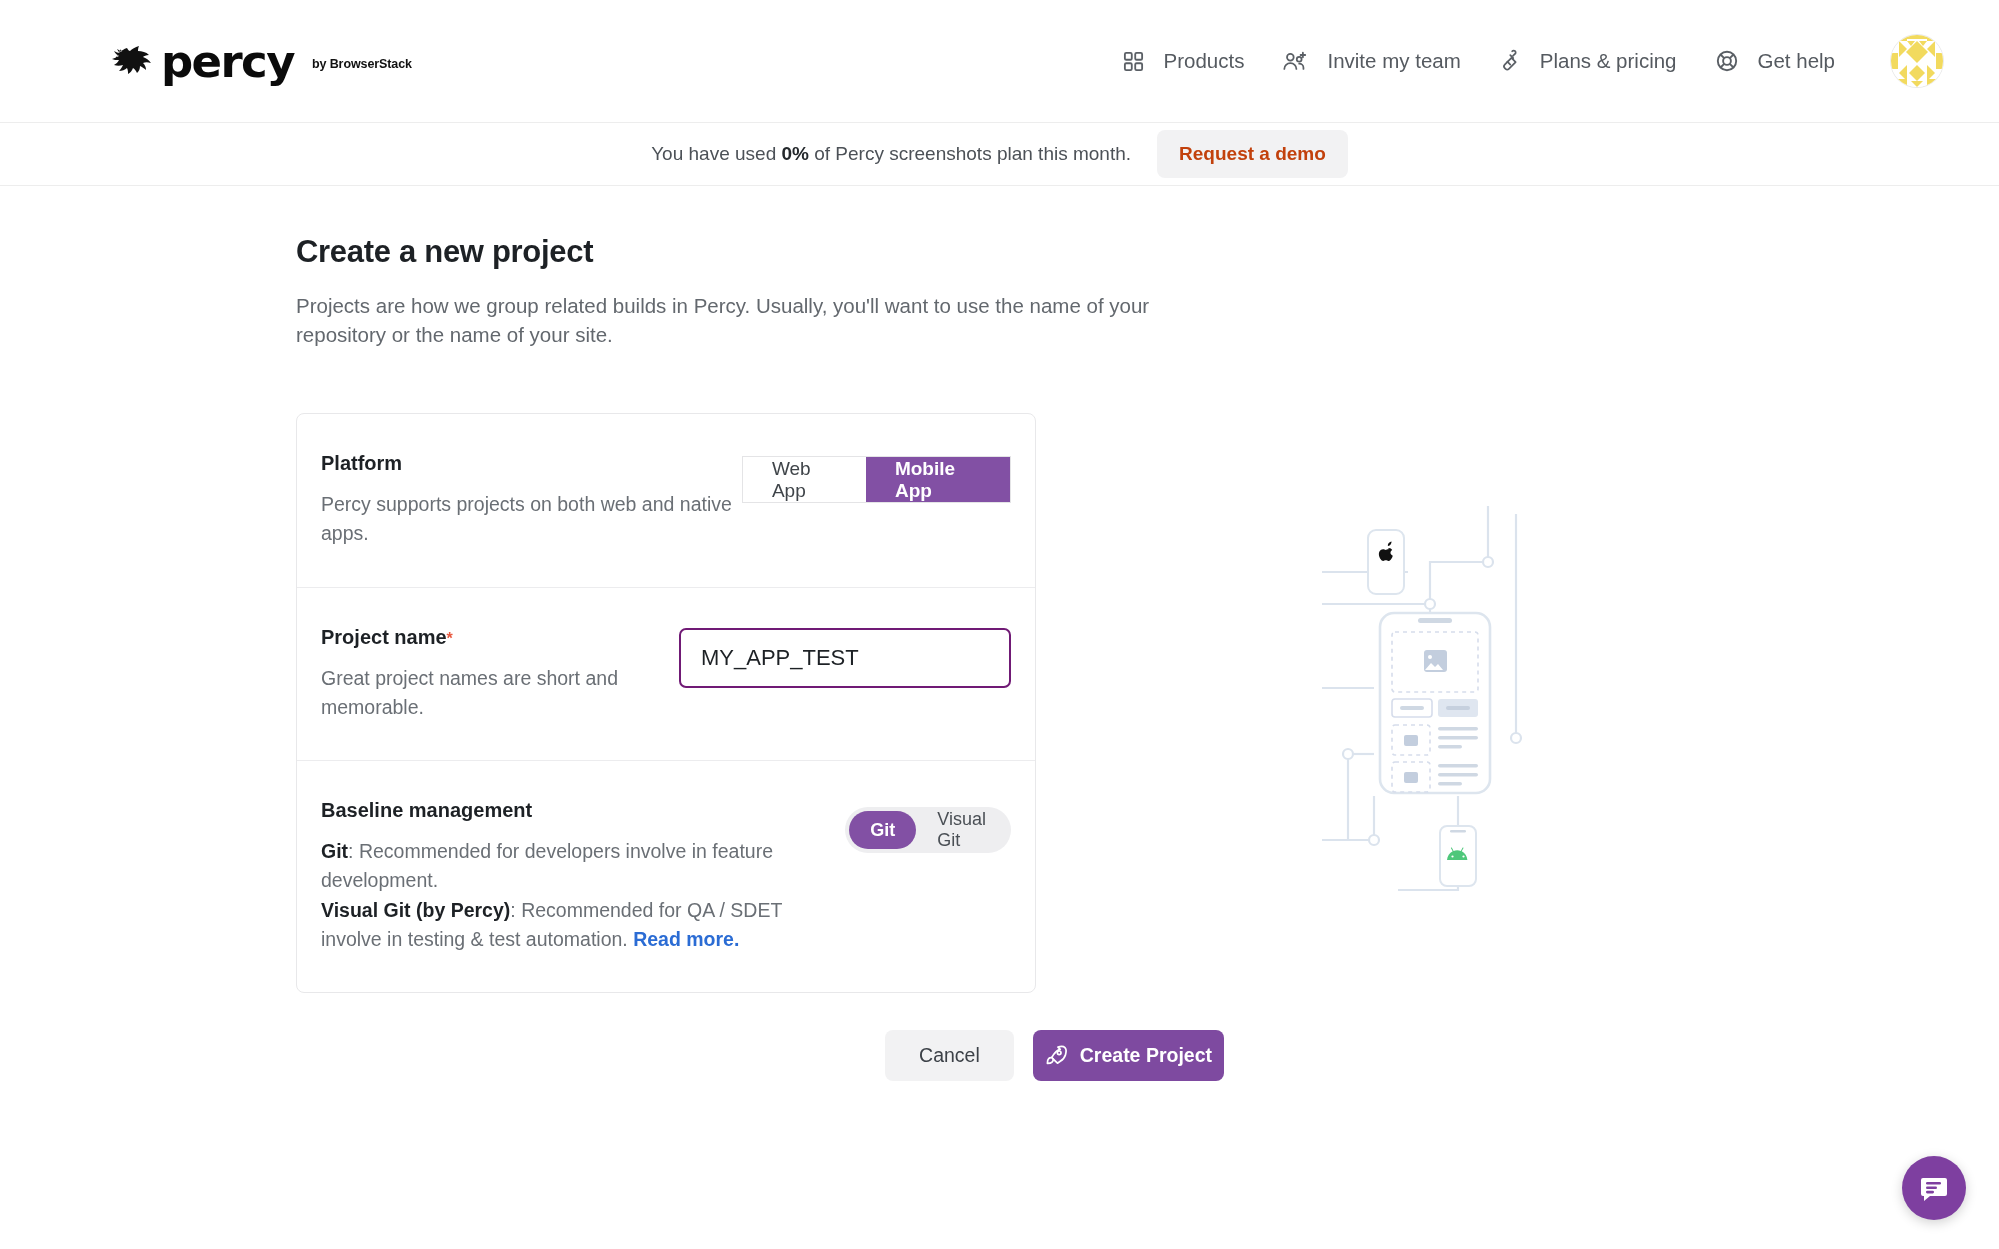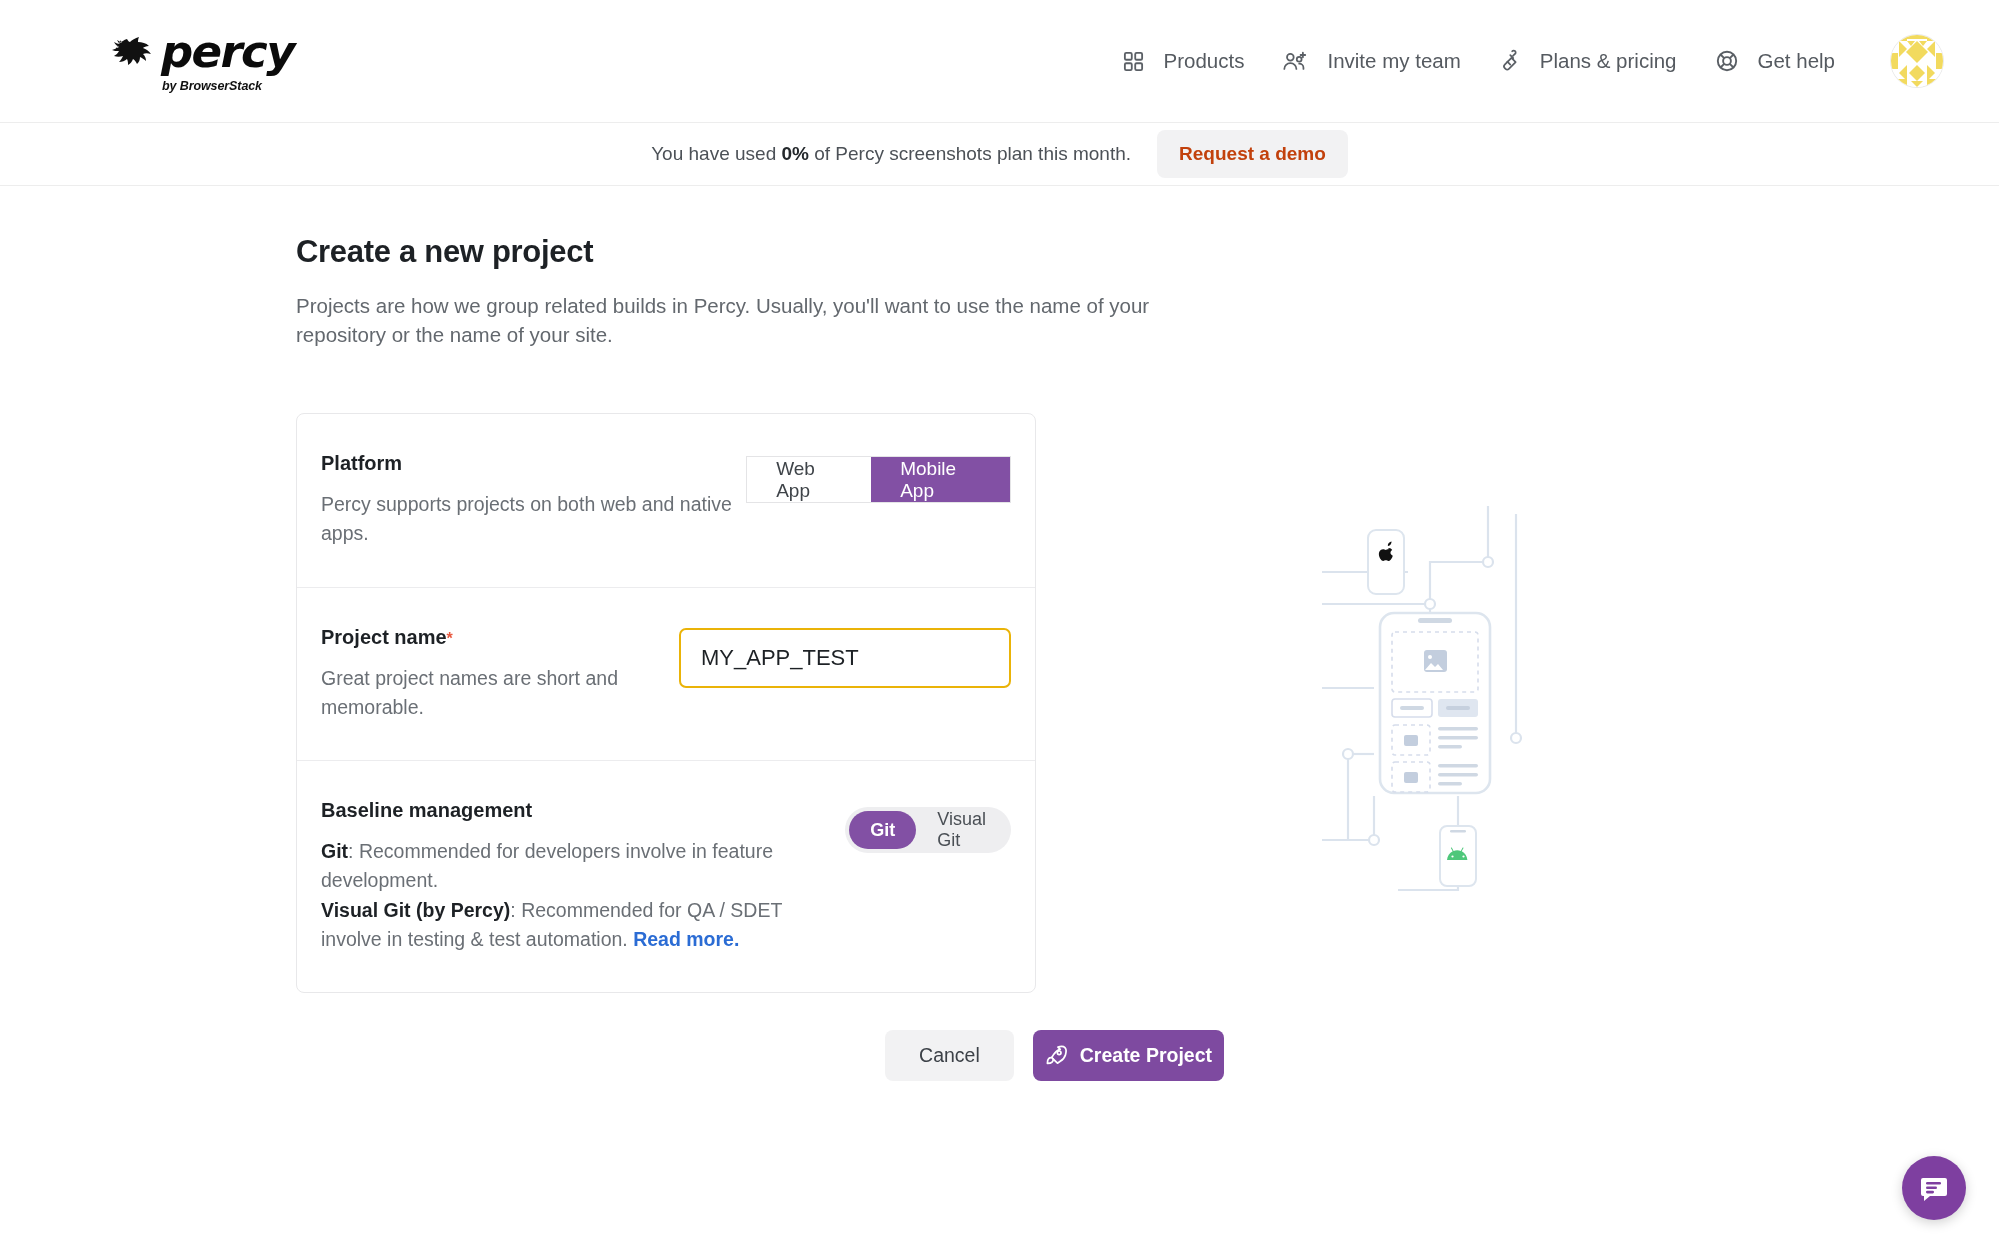--- a/index.html
+++ b/index.html
@@ -18,21 +18,21 @@
   }
 
   
   .header {
     position: relative;
     height: 122px;
     display: flex; align-items: center;
     padding: 0 56px 0 112px;
     background: #fff;
   }
-  .logo-wrap { display: flex; flex-direction: column; align-items: center; font-style: italic; }
+  .logo-wrap { display: flex; flex-direction: row; align-items: center; }
   .logo-row { display: flex; align-items: center; gap: 7px; }
   .logo-lion { width: 42px; height: 34px; display: block; }
   .logo-word {
     font-size: 45px; font-weight: 700; letter-spacing: -1.6px;
     color: #0b0b0b; line-height: 1;
     font-family: "DejaVu Sans", sans-serif;
   }
   .logo-sub {
     font-size: 12.5px; font-weight: 700; color: #111;
     letter-spacing: -0.1px; margin-top: 5px; margin-left: 18px;
@@ -94,25 +94,25 @@
   
   .segmented {
     display: flex; border: 1px solid #e4e4e6; border-radius: 0;
     overflow: hidden; margin-top: 4px; height: 47px;
   }
   .seg {
     display: flex; align-items: center; justify-content: center;
     padding: 0 29px; font-size: 19px; color: #3f4449; cursor: pointer;
     background: #fff; font-weight: 400;
   }
-  .seg.active { background: #8250a4; color: #fff; font-weight: 400; }
+  .seg.active { background: #8250a4; color: #fff; font-weight: 700; }
 
   
   .name-input {
-    width: 352px; height: 60px; border: 2px solid #eab308;
+    width: 352px; height: 60px; border: 2px solid #701a75;
     border-radius: 7px; padding: 0 20px; font-size: 22px; color: #1d2125;
     outline: none; font-family: "Liberation Sans", sans-serif;
     background: #fff; margin-top: 2px;
   }
 
   
   .pill-track {
     display: flex; align-items: center; background: #eeeef0;
     border-radius: 28px; padding: 4px; margin-top: 8px; height: 46px;
   }

